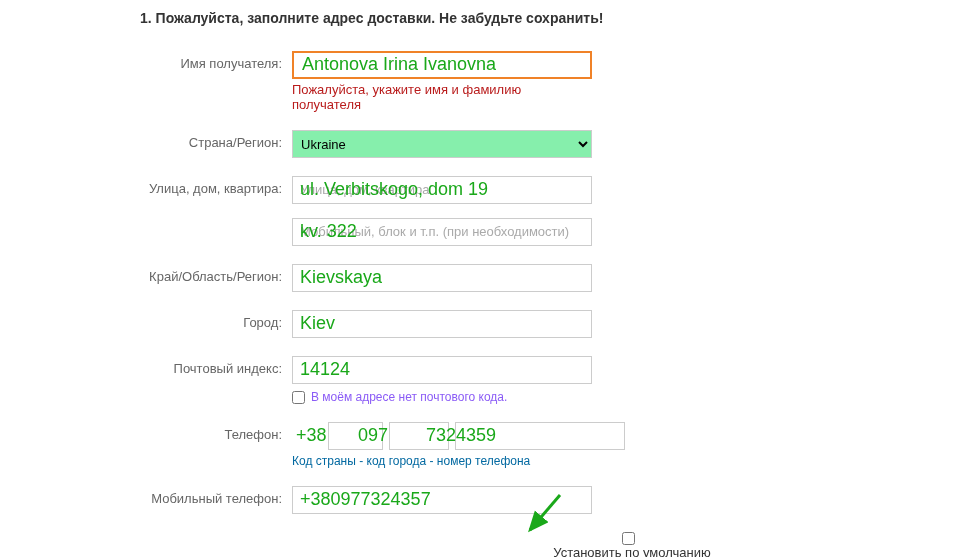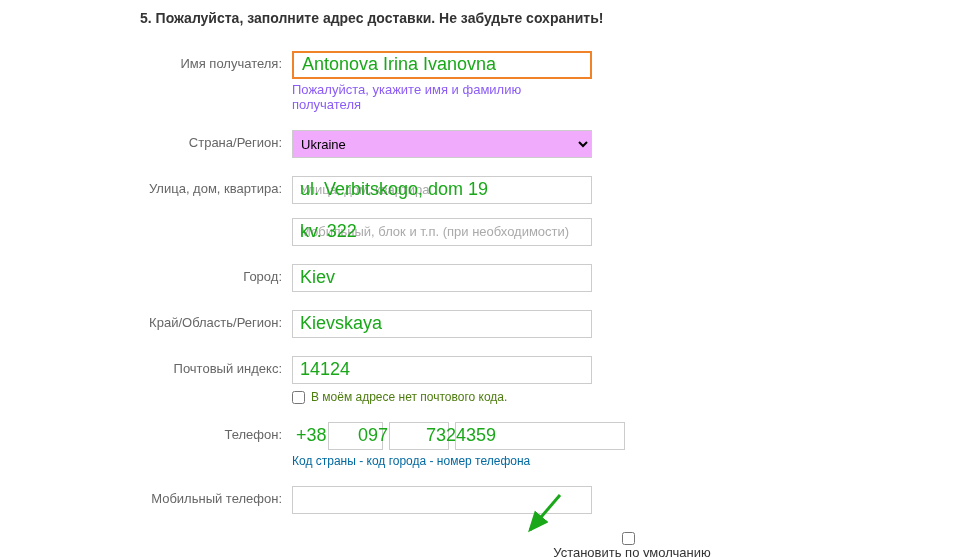--- a/index.html
+++ b/index.html
@@ -42,44 +42,44 @@
       border: 1px solid #ccc;
       padding: 4px 6px;
       font-size: 13px;
       font-family: Arial, sans-serif;
       color: #333;
     }
     .input.error {
       border: 2px solid #f08228;
     }
     .error-msg {
-      color: #8b5cf6;
+      color: #b91c1c;
       font-size: 13px;
       margin-top: 3px;
     }
     .select {
       width: 100%;
       height: 28px;
       border: 1px solid #ccc;
       padding: 4px 4px;
       font-size: 13px;
-      background: #f0abfc;
+      background: #86efac;
     }
     .helper {
       color: #0369a1;
       font-size: 12px;
       margin-top: 4px;
     }
     .checkbox-row {
       display: flex;
       align-items: center;
       margin-top: 6px;
     }
     .checkbox-row input { margin-right: 6px; }
-    .checkbox-row span { color: #4d7c0f; font-size: 12px; }
+    .checkbox-row span { color: #8b5cf6; font-size: 12px; }
     .overlay {
       position: absolute;
       color: #1aa81a;
       font-size: 18px;
       font-family: Arial, sans-serif;
       pointer-events: none;
       white-space: nowrap;
     }
     .phone-inputs {
       display: flex;
@@ -110,21 +110,21 @@
       left: 8px;
       top: 6px;
       color: #aaa;
       font-size: 13px;
       pointer-events: none;
     }
   </style>
 </head>
 <body>
 
-<div class="heading">5. Пожалуйста, заполните адрес доставки. Не забудьте сохранить!</div>
+<div class="heading">1. Пожалуйста, заполните адрес доставки. Не забудьте сохранить!</div>
 
 <div class="form">
 
   <div class="row">
     <div class="label">Имя получателя:</div>
     <div class="field-wrap">
       <input class="input error" type="text" style="">
       <div class="overlay" style="left:10px; top:3px;">Antonova Irina Ivanovna</div>
       <div class="error-msg">Пожалуйста, укажите имя и фамилию получателя</div>
     </div>
@@ -149,32 +149,32 @@
       </div>
       <div style="position:relative; margin-top:14px;">
         <input class="input" type="text" style="">
         <div class="placeholder-overlay">Мобильный, блок и т.п. (при необходимости)</div>
         <div class="overlay" style="left:8px; top:3px;">kv. 322</div>
       </div>
     </div>
   </div>
 
   <div class="row">
+    <div class="label">Край/Область/Регион:</div>
+    <div class="field-wrap">
+      <input class="input" type="text" style="">
+      <div class="overlay" style="left:8px; top:3px;">Kievskaya</div>
+    </div>
+  </div>
+
+  <div class="row">
     <div class="label">Город:</div>
     <div class="field-wrap">
       <input class="input" type="text" style="">
       <div class="overlay" style="left:8px; top:3px;">Kiev</div>
-    </div>
-  </div>
-
-  <div class="row">
-    <div class="label">Край/Область/Регион:</div>
-    <div class="field-wrap">
-      <input class="input" type="text" style="">
-      <div class="overlay" style="left:8px; top:3px;">Kievskaya</div>
     </div>
   </div>
 
   <div class="row">
     <div class="label">Почтовый индекс:</div>
     <div class="field-wrap">
       <input class="input" type="text" style="">
       <div class="overlay" style="left:8px; top:3px;">14124</div>
       <div class="checkbox-row">
         <input type="checkbox" style="">
@@ -195,20 +195,21 @@
         <div class="overlay" style="left:134px; top:3px;">7324359</div>
       </div>
       <div class="helper">Код страны - код города - номер телефона</div>
     </div>
   </div>
 
   <div class="row">
     <div class="label">Мобильный телефон:</div>
     <div class="field-wrap">
       <input class="input" type="text" style="">
+      <div class="overlay" style="left:8px; top:3px;">+380977324357</div>
     </div>
   </div>
 
   <div class="default-row">
     <input type="checkbox" style="">
     <span>Установить по умолчанию</span>
   </div>
 
 </div>
 

